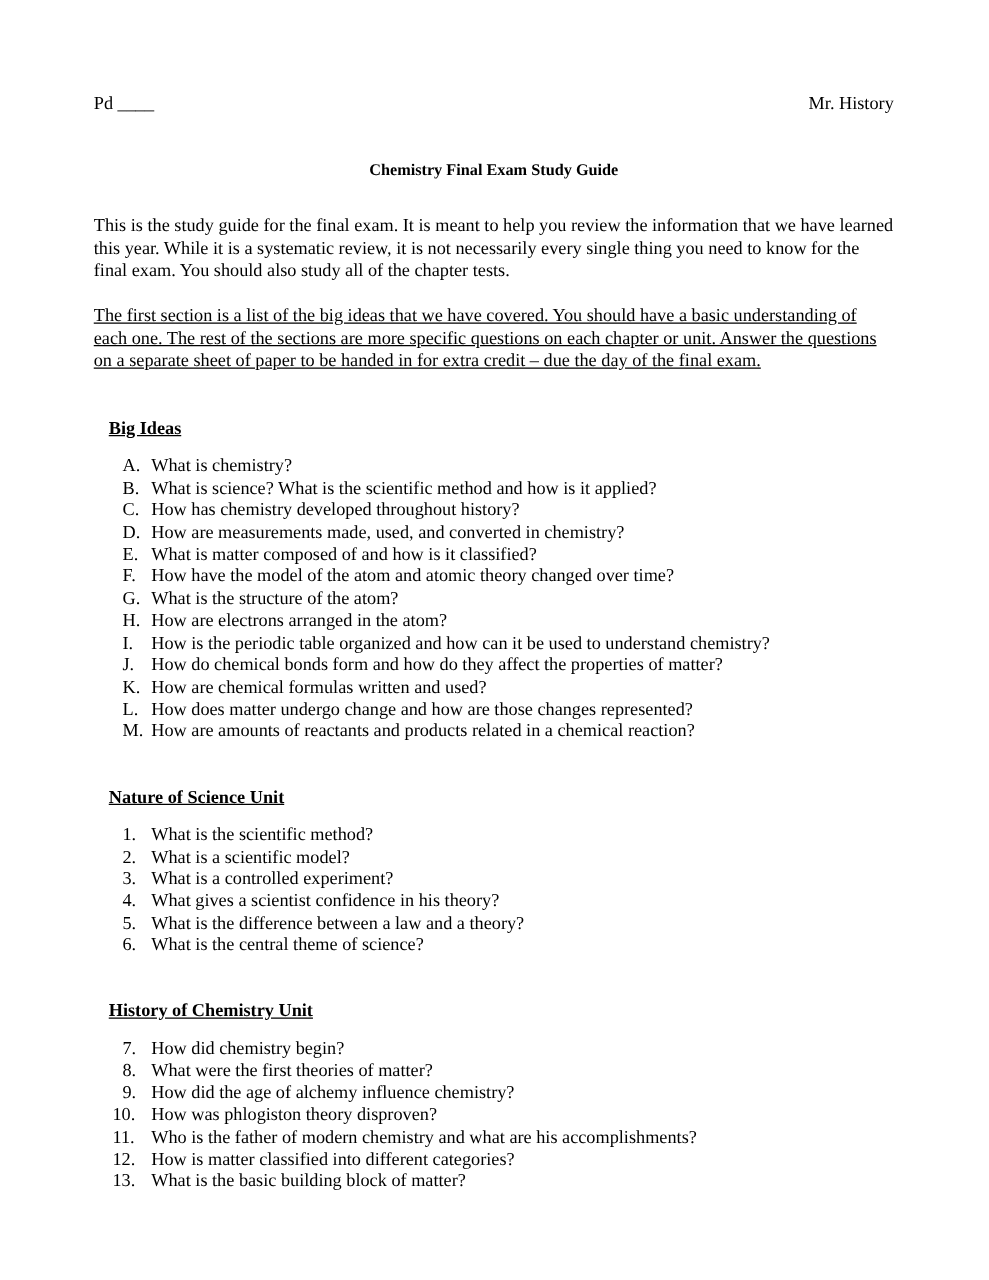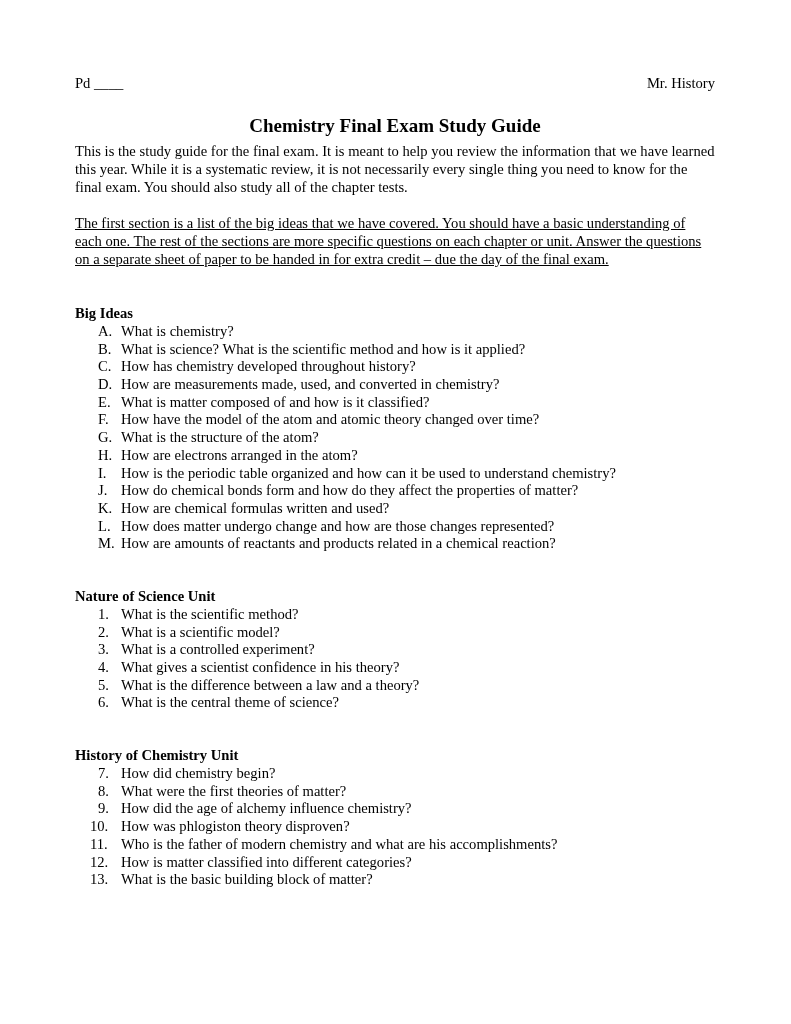--- a/index.html
+++ b/index.html
@@ -24,33 +24,34 @@
       width: 640px;
     }
     .header-row {
       display: flex;
       justify-content: space-between;
       height: 18px;
     }
     .title {
       text-align: center;
       font-weight: bold;
-      font-size: 19px;
-      margin-top: 23px;
+      font-size: 13px;
+      margin-top: 33px;
       height: 22px;
       line-height: 22px;
     }
     .para {
       margin: 0;
     }
-    .para1 { margin-top: 5px; }
+    .para1 { margin-top: 25px; }
     .para2 { margin-top: 18px; text-decoration: underline; }
     .section-heading {
       font-weight: bold;
-      margin: 0;
+      margin: 12px;
+      text-decoration: underline;
     }
     .sec1 { margin-top: 36px; }
     .sec2 { margin-top: 35px; }
     .sec3 { margin-top: 35px; }
     ol.q-list {
       list-style: none;
       margin: 0;
       padding: 0;
     }
     ol.q-list li {

